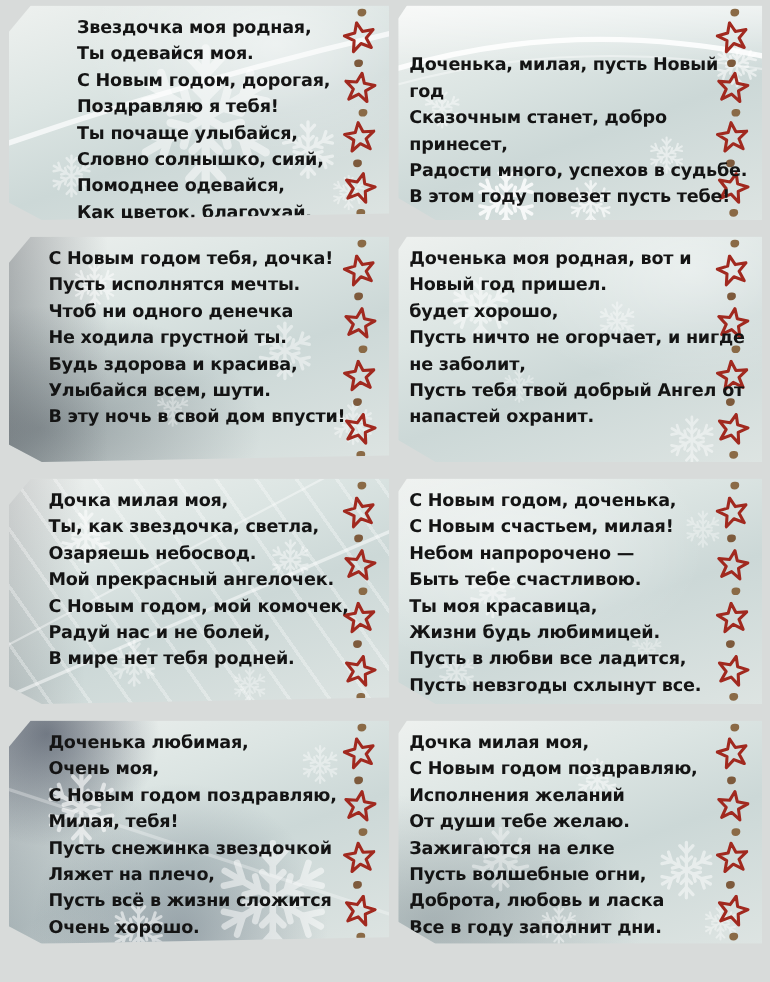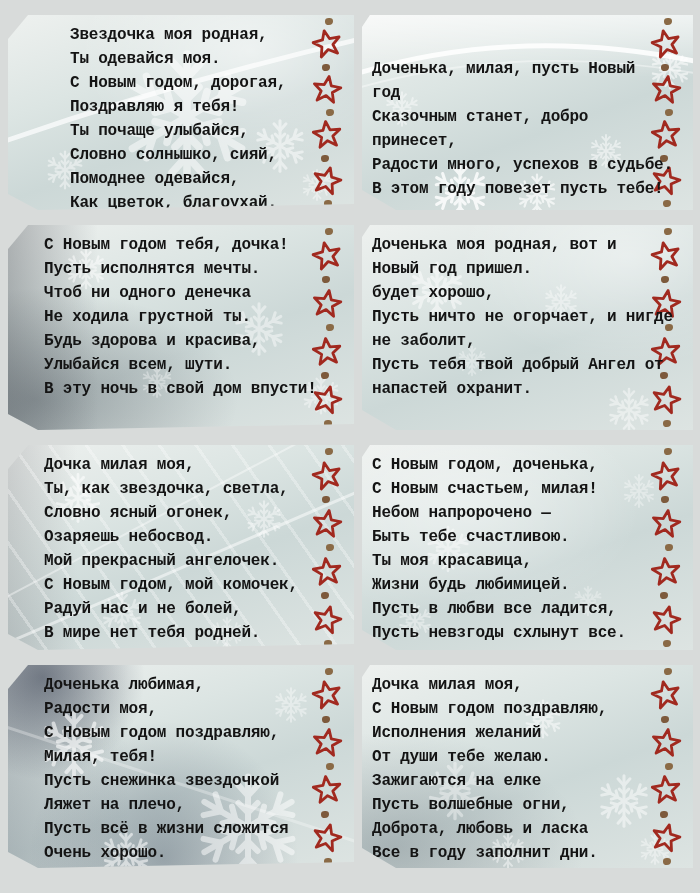--- a/index.html
+++ b/index.html
@@ -7,25 +7,25 @@
     --page-bg:#d8dbda;
     --cardbase: linear-gradient(160deg,#eef1ef 0%, #dce5e3 32%, #ccd8d7 58%, #dde4e2 100%);
   }
   *{ margin:0; padding:0; box-sizing:border-box; }
   html,body{ width:700px; height:893px; overflow:hidden; }
   body{
     background:var(--page-bg);
     font-family:"DejaVu Sans","Liberation Sans",sans-serif;
   }
   #grid{
-    position:absolute; top:15px; left:8px;
+    position:absolute; top:5px; left:8px;
     display:grid;
     grid-template-columns:346px 331px;
     grid-template-rows:195px 205px 205px 203px;
-    column-gap:8px; row-gap:15px;font-family:Liberation Mono, monospace;
+    column-gap:8px; row-gap:15px;
   }
   .card{
     position:relative;
     background:var(--cardbase);
     overflow:hidden;
     clip-path:polygon(20px 0, 100% 0, 100% calc(100% - 6px), 30px 100%, 0 calc(100% - 16px), 0 24px);
   }
   .card.colR{
     clip-path:polygon(8px 0, 100% 0, 100% 100%, 34px 100%, 0 calc(100% - 20px), 0 12px);
   }
@@ -1180,21 +1180,20 @@
         <svg class="streak" viewBox="0 0 340 200" preserveAspectRatio="none">
           <path d="M-5 195 L345 45" fill="none" stroke="rgba(255,255,255,0.5)" stroke-width="3" stroke-linecap="round"></path>
         </svg>
         <svg class="streak" viewBox="0 0 340 200" preserveAspectRatio="none">
           <path d="M-5 150 L300 -10" fill="none" stroke="rgba(255,255,255,0.4)" stroke-width="2" stroke-linecap="round"></path>
         </svg>
       </div>
       <div class="poem">
         <p class="line">Дочка милая моя,</p>
         <p class="line">Ты, как звездочка, светла,</p>
-        <p class="line">Словно ясный огонек,</p>
         <p class="line">Озаряешь небосвод.</p>
         <p class="line">Мой прекрасный ангелочек.</p>
         <p class="line">С Новым годом, мой комочек,</p>
         <p class="line">Радуй нас и не болей,</p>
         <p class="line">В мире нет тебя родней.</p>
       </div>
       <div class="garland">
         <span class="dot" style="background:#8a6a46;transform:translateX(2px)"></span>
         <svg class="star" width="30" height="30" viewBox="0 0 28 28" style="transform:rotate(-12deg)">
           <path d="M14 1.3 L17.3 9.5 L26.5 9.9 L19.3 15.6 L21.9 24.4 L14 19.3 L6.3 24.7 L8.8 15.7 L1.5 10.1 L10.7 9.4 Z" fill="none" stroke="#a1291f" stroke-width="2.6" stroke-linejoin="round"></path>
@@ -1616,21 +1615,21 @@
               <line x1="50" y1="38" x2="58" y2="30"></line>
             </g>
           </svg>
         </div>
         <svg class="streak" viewBox="0 0 340 200" preserveAspectRatio="none">
           <path d="M-5 60 L345 175" fill="none" stroke="rgba(255,255,255,0.3)" stroke-width="3" stroke-linecap="round"></path>
         </svg>
       </div>
       <div class="poem">
         <p class="line">Доченька любимая,</p>
-        <p class="line">Радости моя,</p>
+        <p class="line">Очень моя,</p>
         <p class="line">С Новым годом поздравляю,</p>
         <p class="line">Милая, тебя!</p>
         <p class="line">Пусть снежинка звездочкой</p>
         <p class="line">Ляжет на плечо,</p>
         <p class="line">Пусть всё в жизни сложится</p>
         <p class="line">Очень хорошо.</p>
       </div>
       <div class="garland">
         <span class="dot" style="background:#8a6a46;transform:translateX(2px)"></span>
         <svg class="star" width="30" height="30" viewBox="0 0 28 28" style="transform:rotate(-12deg)">

